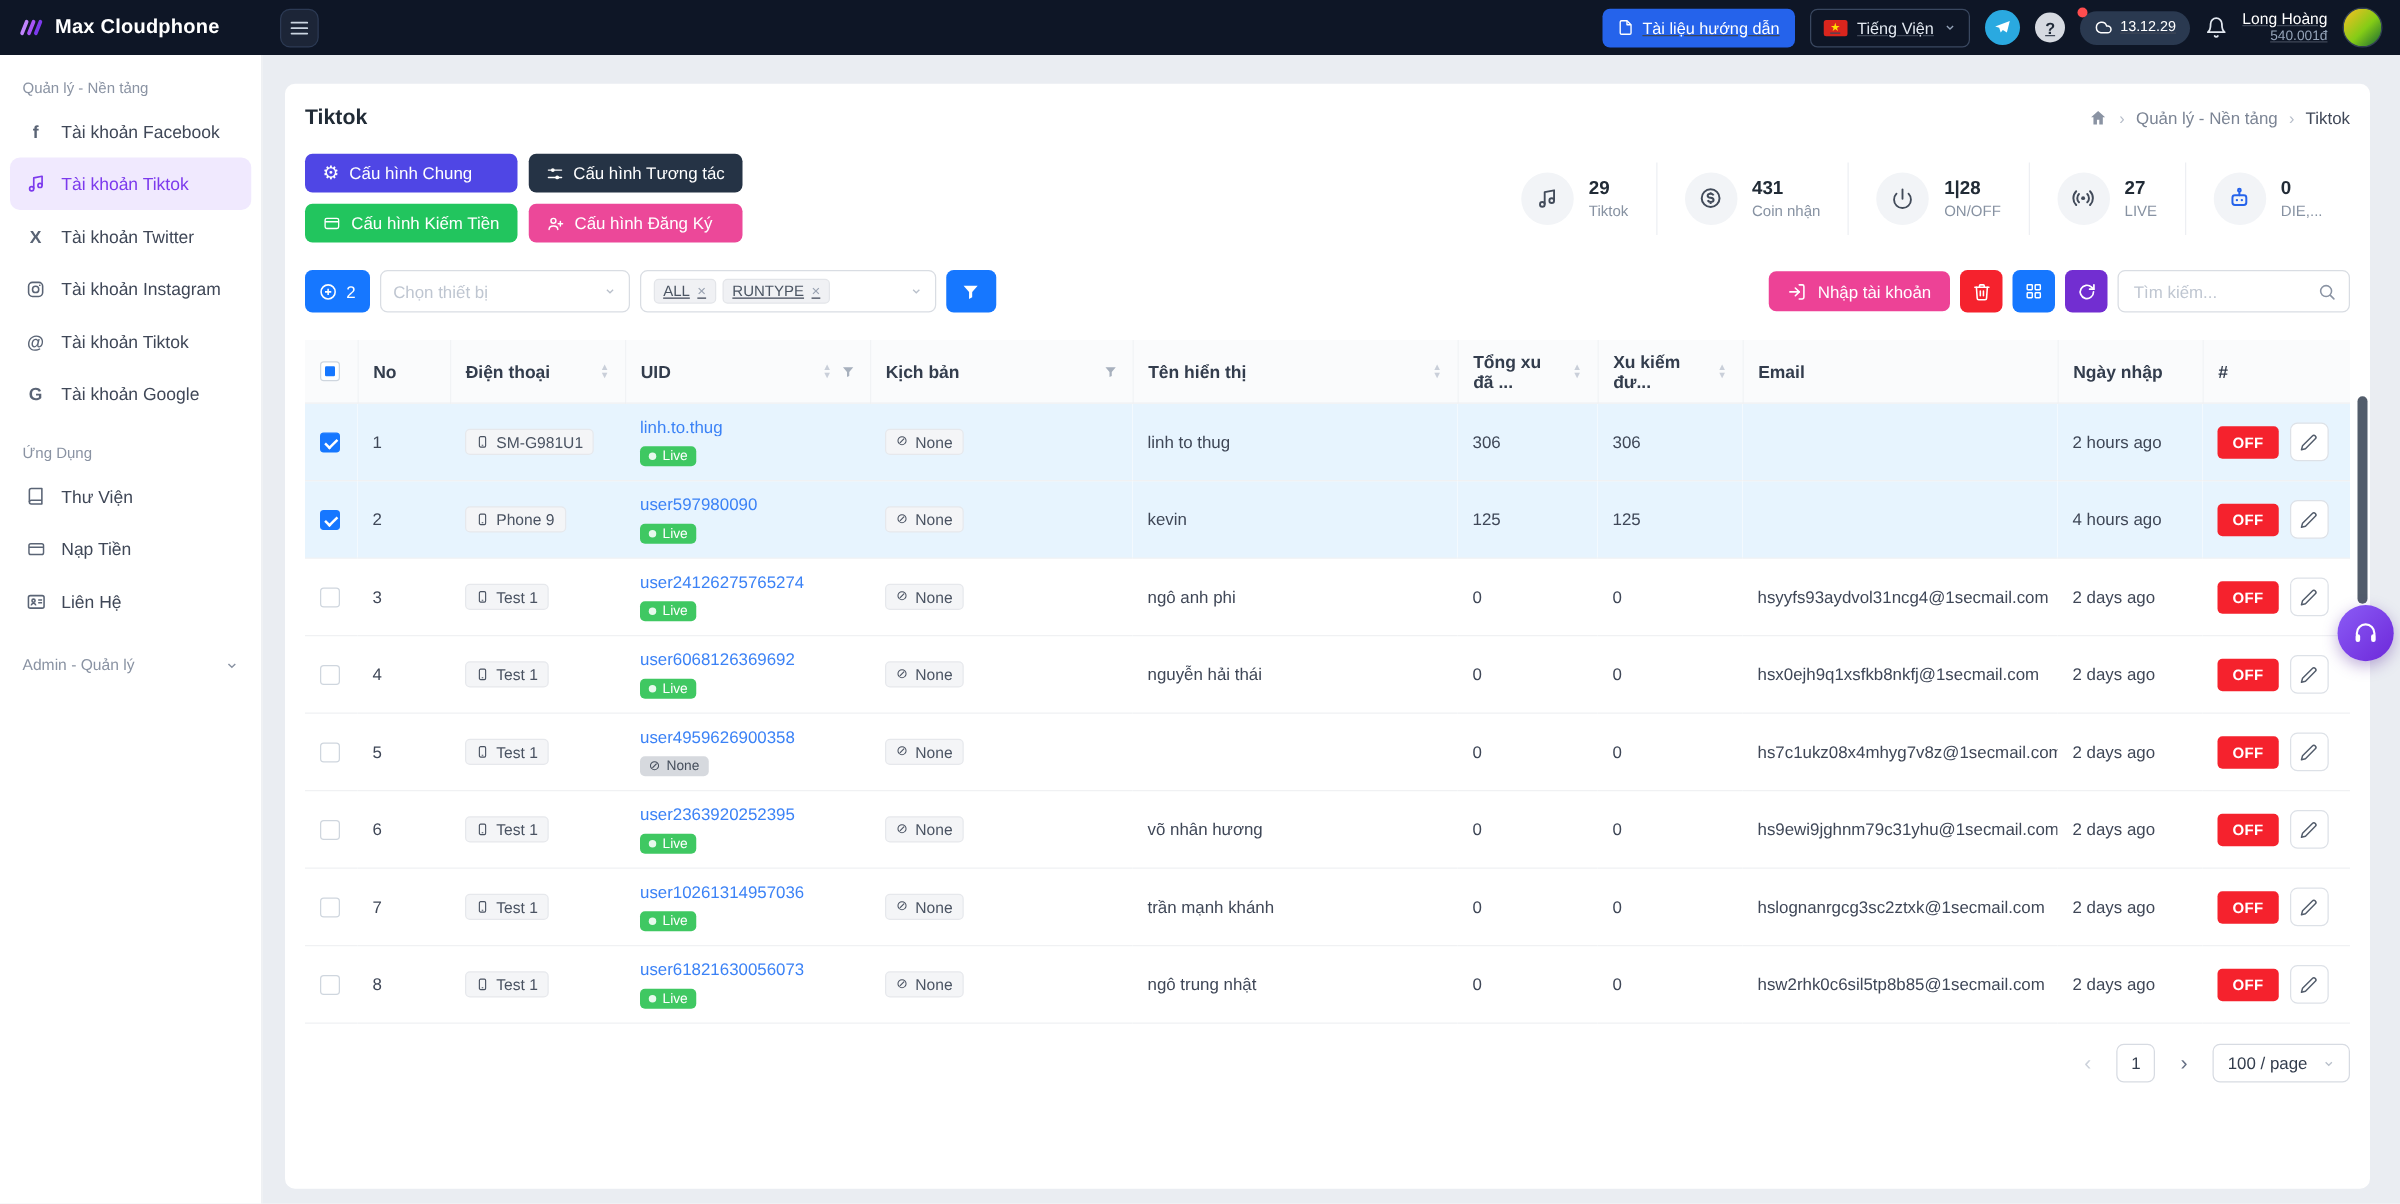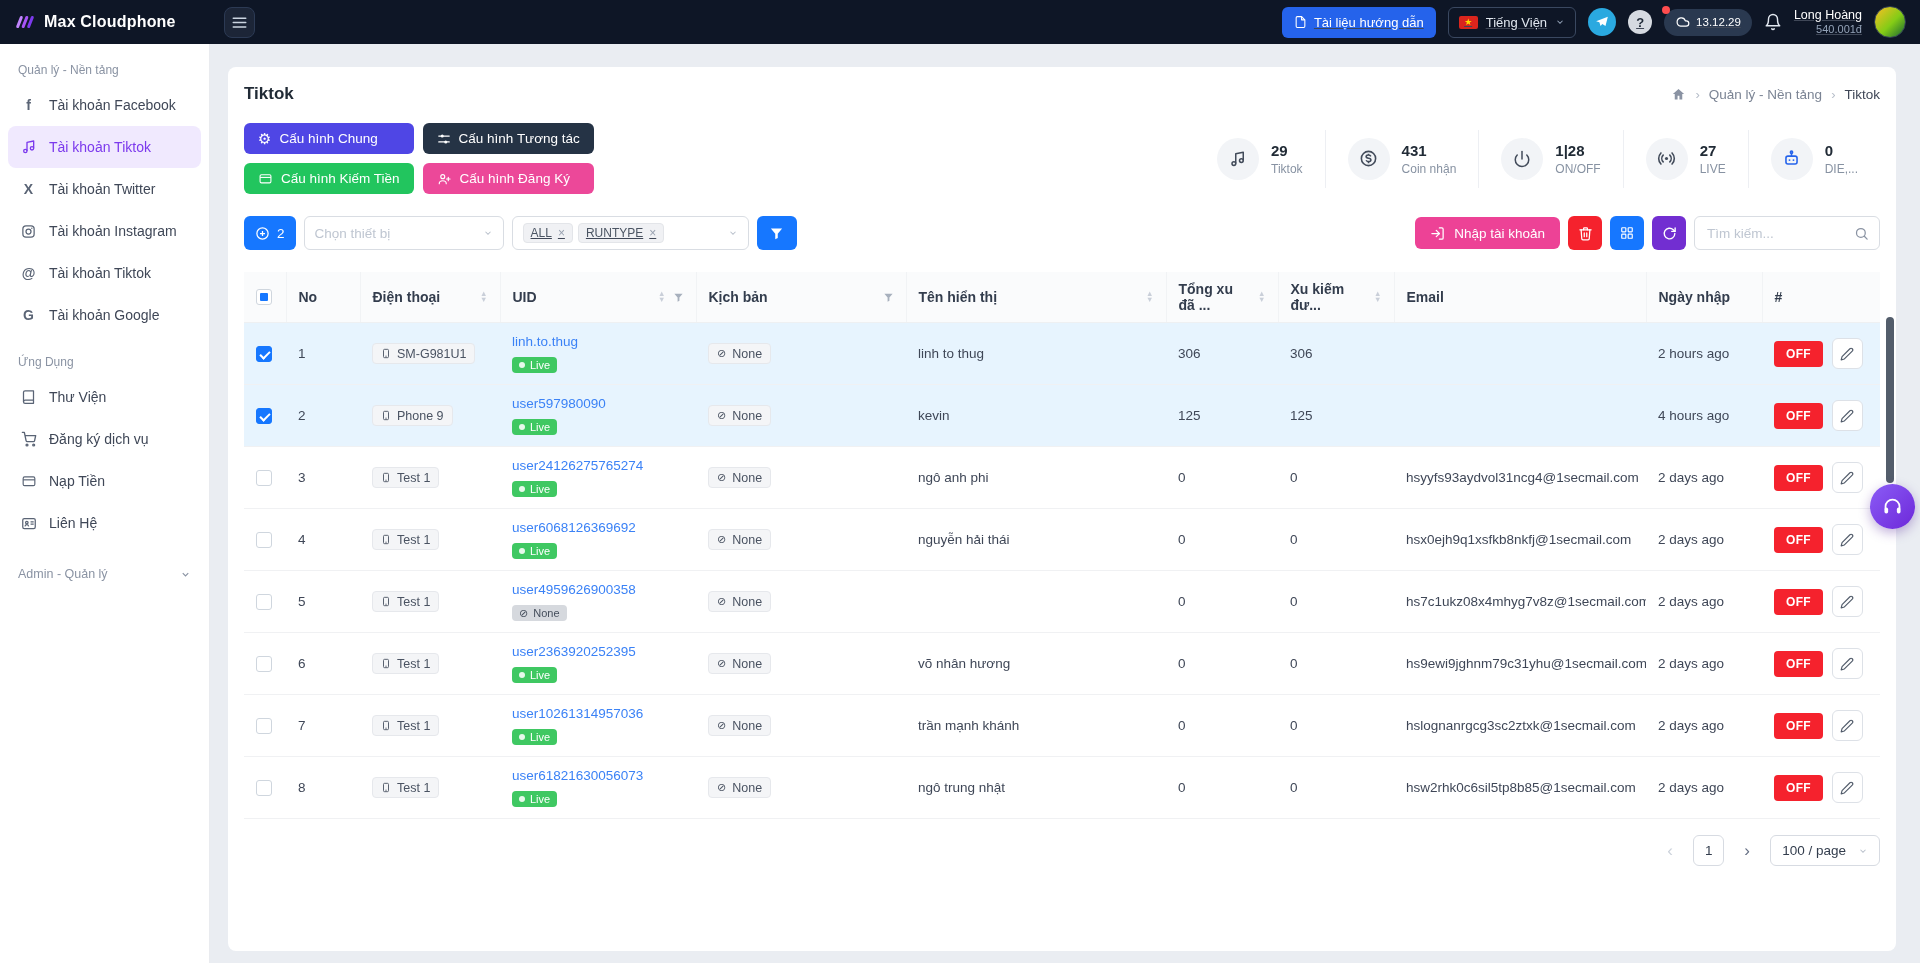--- a/index.html
+++ b/index.html
@@ -335,30 +335,20 @@
     <span class="si-icon">
       <svg width="15" height="16" viewBox="0 0 24 24" fill="none" stroke="currentColor" stroke-width="2" stroke-linejoin="round">
           <path d="M4 19.5A2.5 2.5 0 0 1 6.5 17H20"></path>
           <path d="M6.5 2H20v20H6.5A2.5 2.5 0 0 1 4 19.5v-15A2.5 2.5 0 0 1 6.5 2z"></path>
         </svg>
     </span>
     <span>Thư Viện</span>
   </div>
   <div class="side-item">
     <span class="si-icon">
-      <svg width="16" height="16" viewBox="0 0 24 24" fill="none" stroke="currentColor" stroke-width="2" stroke-linecap="round" stroke-linejoin="round">
-          <circle cx="9" cy="21" r="1.4"></circle>
-          <circle cx="19" cy="21" r="1.4"></circle>
-          <path d="M2 2h3l2.6 12.4a2 2 0 0 0 2 1.6h8.8a2 2 0 0 0 2-1.6L22 7H6"></path>
-        </svg>
-    </span>
-    <span>Đăng ký dịch vụ</span>
-  </div>
-  <div class="side-item">
-    <span class="si-icon">
       <svg width="16" height="14" viewBox="0 0 24 24" fill="none" stroke="currentColor" stroke-width="2">
           <rect x="2" y="5" width="20" height="15" rx="2.5"></rect>
           <path d="M2 10h20"></path>
         </svg>
     </span>
     <span>Nạp Tiền</span>
   </div>
   <div class="side-item">
     <span class="si-icon">
       <svg width="16" height="15" viewBox="0 0 24 24" fill="none" stroke="currentColor" stroke-width="2" stroke-linejoin="round">

